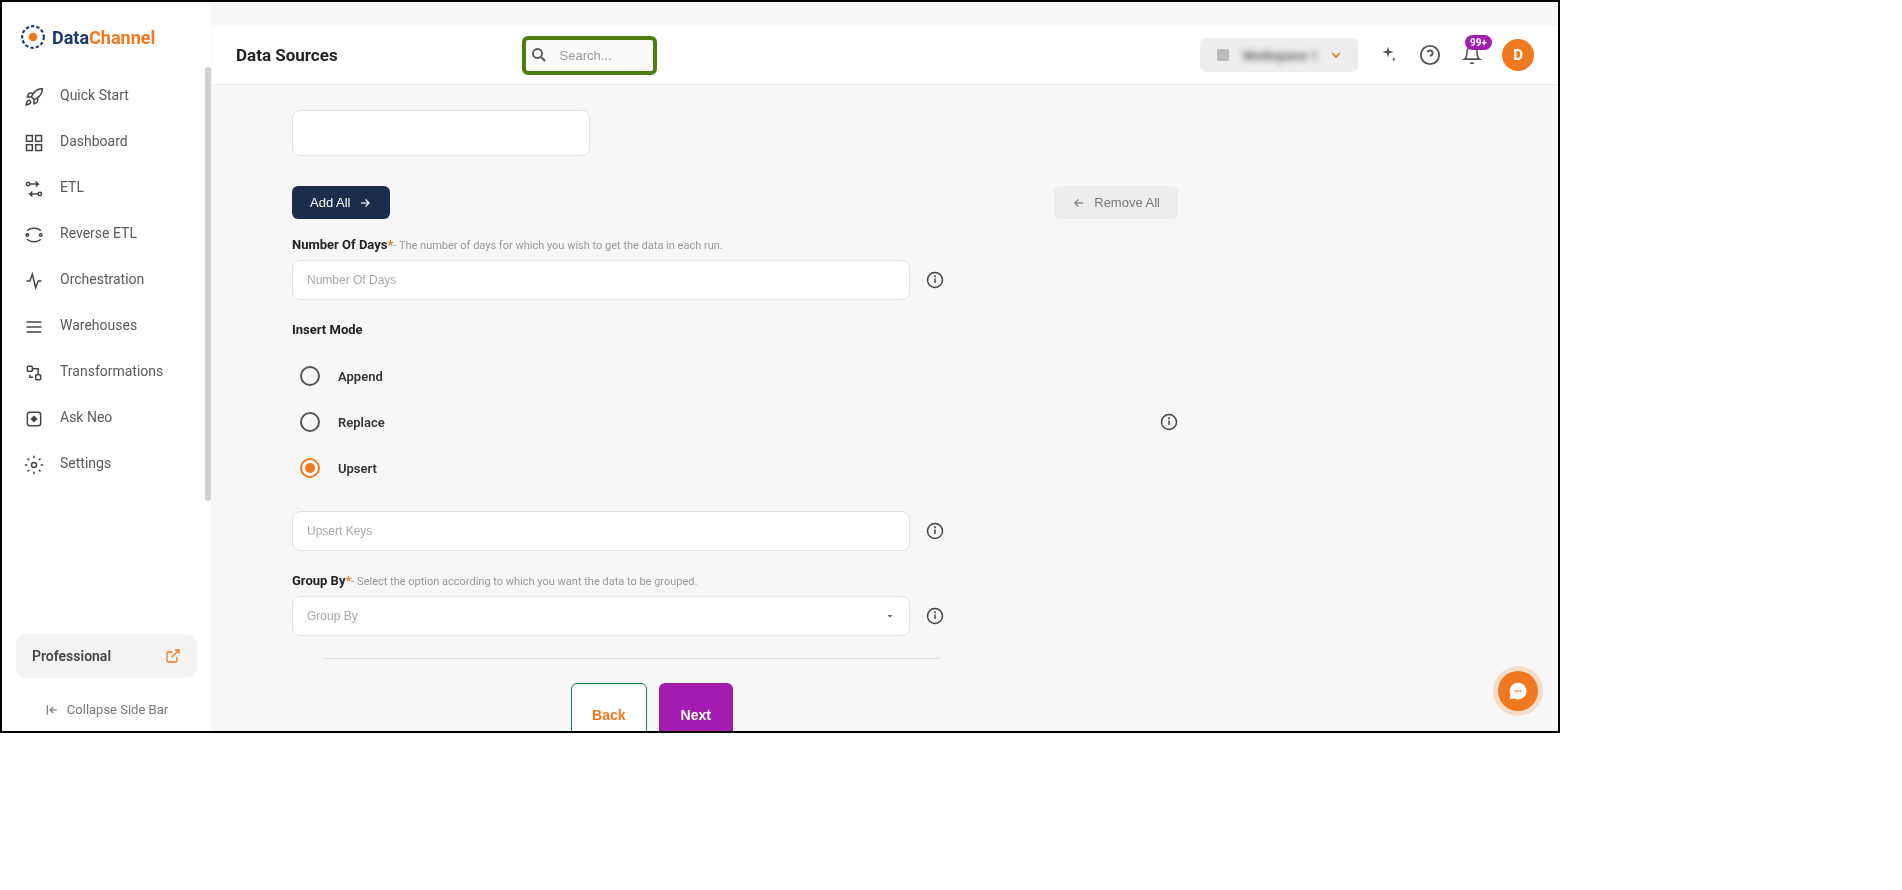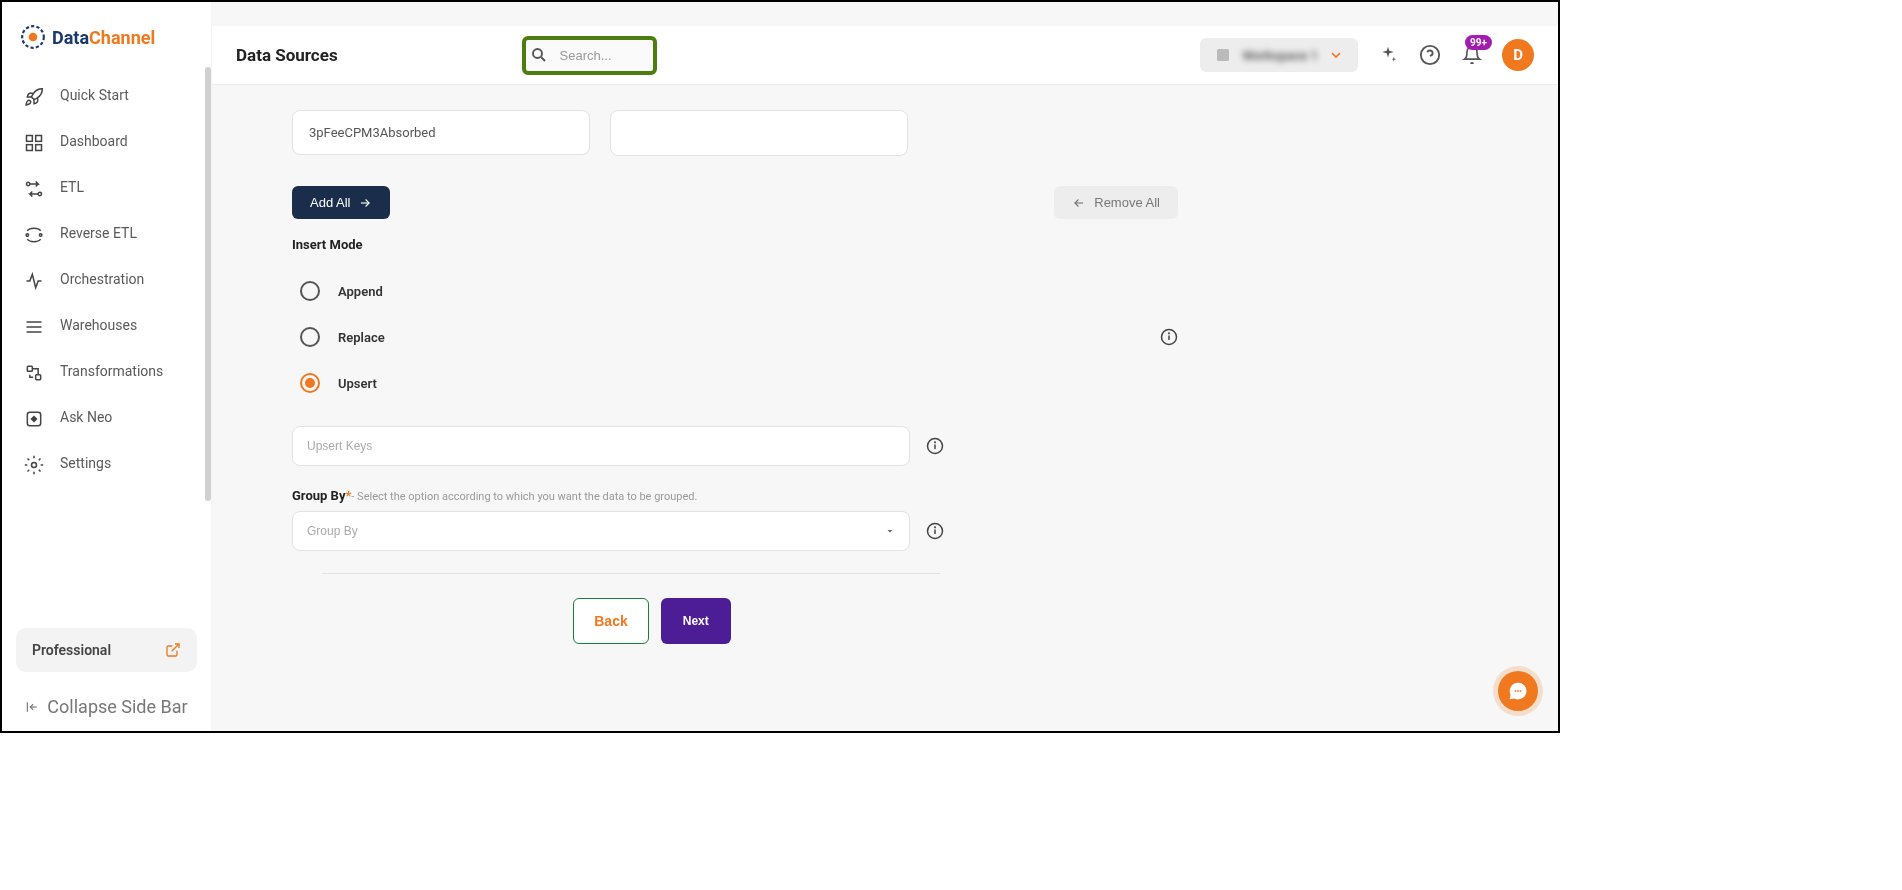--- a/index.html
+++ b/index.html
@@ -11,21 +11,21 @@
 .logo-text { font-size: 18px; font-weight: 700; }
 .logo-text .data { color: #1a3a6e; }
 .logo-text .channel { color: #f0781e; }
 .nav { flex: 1; padding: 4px 8px; }
 .nav-item { display: flex; align-items: flex-start; gap: 16px; padding: 13px 14px; color: #5a5a5a; font-size: 14px; cursor: pointer; border-radius: 8px; }
 .nav-icon { width: 20px; height: 20px; display: inline-flex; align-items: center; justify-content: center; color: #444; }
 .sidebar-scroll { position: absolute; right: 0; top: 65px; bottom: 230px; width: 6px; background: #d0d0d0; border-radius: 3px; }
 .plan-card { margin: 10px 14px; padding: 14px 16px; background: #f3f3f3; border-radius: 10px; display: flex; align-items: center; justify-content: space-between; }
 .plan-card span { font-size: 14px; font-weight: 600; color: #444; }
 .plan-card svg { color: #f0781e; }
-.collapse { display: flex; align-items: center; gap: 8px; justify-content: center; padding: 14px 0; color: #777; font-size: 18px; cursor: pointer; }
+.collapse { display: flex; align-items: center; gap: 8px; justify-content: center; padding: 14px 0; color: #777; font-size: 13px; cursor: pointer; }
 
 .main { flex: 1; background: #f7f7f8; display: flex; flex-direction: column; }
 .topbar { height: 58px; background: #fff; display: flex; align-items: center; padding: 0 24px; gap: 20px; box-shadow: 0 1px 0 rgba(0,0,0,0.04); margin-top: 24px; }
 .page-title { font-size: 17px; font-weight: 700; color: #222; }
 .search-wrap { margin-left: auto; position: relative; margin-right: auto; transform: translateX(-180px); }
 .search-input { width: 135px; padding: 8px 10px 8px 34px; border: 4px solid #4d7c0f; border-radius: 6px; background: #fafafa; font-size: 13px; color: #666; }
 .search-input::placeholder { color: #999; }
 .search-icon { position: absolute; left: 8px; top: 50%; transform: translateY(-50%); color: #555; }
 .top-right { display: flex; align-items: center; gap: 18px; }
 .workspace-sel { display: flex; align-items: center; gap: 10px; background: #ededed; padding: 8px 14px; border-radius: 6px; cursor: pointer; }
@@ -56,21 +56,21 @@
 .radio-inner { width: 10px; height: 10px; background: #f0781e; border-radius: 50%; display: none; }
 .radio-item.selected .radio-inner { display: block; }
 .radio-label { font-size: 13px; font-weight: 600; color: #333; }
 .radio-row { display: flex; align-items: center; }
 .radio-row .info-icon { margin-left: auto; margin-right: 320px; }
 .select-field { position: relative; }
 .select-field .chev { position: absolute; right: 14px; top: 50%; transform: translateY(-50%); color: #666; pointer-events: none; }
 .divider { border: none; border-top: 1px solid #e2e2e2; margin: 18px 0 24px; width: 618px; margin-left: 30px; }
 .action-row { display: flex; gap: 12px; justify-content: center; width: 720px; }
 .btn-back { background: #fff; border: 1px solid #15803d; color: #f0781e; padding: 10px 20px; border-radius: 6px; font-size: 14px; font-weight: 600; cursor: pointer; }
-.btn-next { background: #4c1d95; border: none; color: #fff; padding: 16px 22px; border-radius: 6px; font-size: 12px; font-weight: 600; cursor: pointer; }
+.btn-next { background: #a21caf; border: none; color: #fff; padding: 24px 22px; border-radius: 6px; font-size: 14px; font-weight: 600; cursor: pointer; }
 .chat-fab { position: absolute; right: 20px; bottom: 20px; width: 40px; height: 40px; border-radius: 50%; background: #f0781e; display: flex; align-items: center; justify-content: center; color: #fff; box-shadow: 0 0 0 5px rgba(240,120,30,0.2); cursor: pointer; }
 svg { flex-shrink: 0; }
 </style>
 </head>
 <body>
 
 <div class="app">
   <aside class="sidebar">
     <div class="logo">
       <svg class="logo-icon" viewBox="0 0 24 24">
@@ -232,40 +232,50 @@
           <span class="badge">99+</span>
         </span>
         <div class="avatar">
             <span>D</span>
           </div>
       </div>
     </div>
 
     <div class="content">
       <div>
-        <div class="field-box"><span>3pFeeCPM3Absorbed</span></div>
         <div class="field-box empty"></div>
       </div>
       <div class="btn-row">
         <button class="btn-addall">
           <span>Add All</span>
           <svg width="14" height="14" viewBox="0 0 24 24" fill="none" stroke="currentColor" stroke-width="2">
               <line x1="5" y1="12" x2="19" y2="12"></line>
               <polyline points="13 6 19 12 13 18"></polyline>
             </svg>
         </button>
         <button class="btn-removeall">
           <svg width="14" height="14" viewBox="0 0 24 24" fill="none" stroke="currentColor" stroke-width="2">
               <line x1="19" y1="12" x2="5" y2="12"></line>
               <polyline points="11 18 5 12 11 6"></polyline>
             </svg>
           <span>Remove All</span>
         </button>
       </div>
 
+      <div class="form-section">
+        <div class="label-line"><span>Number Of Days</span><span class="req">*</span><span class="hint">- The number of days for which you wish to get the data in each run.</span></div>
+        <div class="field-row">
+          <input class="input-field" placeholder="Number Of Days" style="">
+          <svg class="info-icon" width="18" height="18" viewBox="0 0 24 24" fill="none" stroke="currentColor" stroke-width="2">
+              <circle cx="12" cy="12" r="10"></circle>
+              <line x1="12" y1="10" x2="12" y2="16"></line>
+              <circle cx="12" cy="7" r="0.5" fill="currentColor"></circle>
+            </svg>
+        </div>
+      </div>
 
       <div class="form-section">
         <div class="label-line">Insert Mode</div>
         <div class="radio-row">
           <div class="radio-group">
             <div class="radio-item">
               <span class="radio-outer"></span>
               <span class="radio-label">Append</span>
             </div>
             <div class="radio-item">

